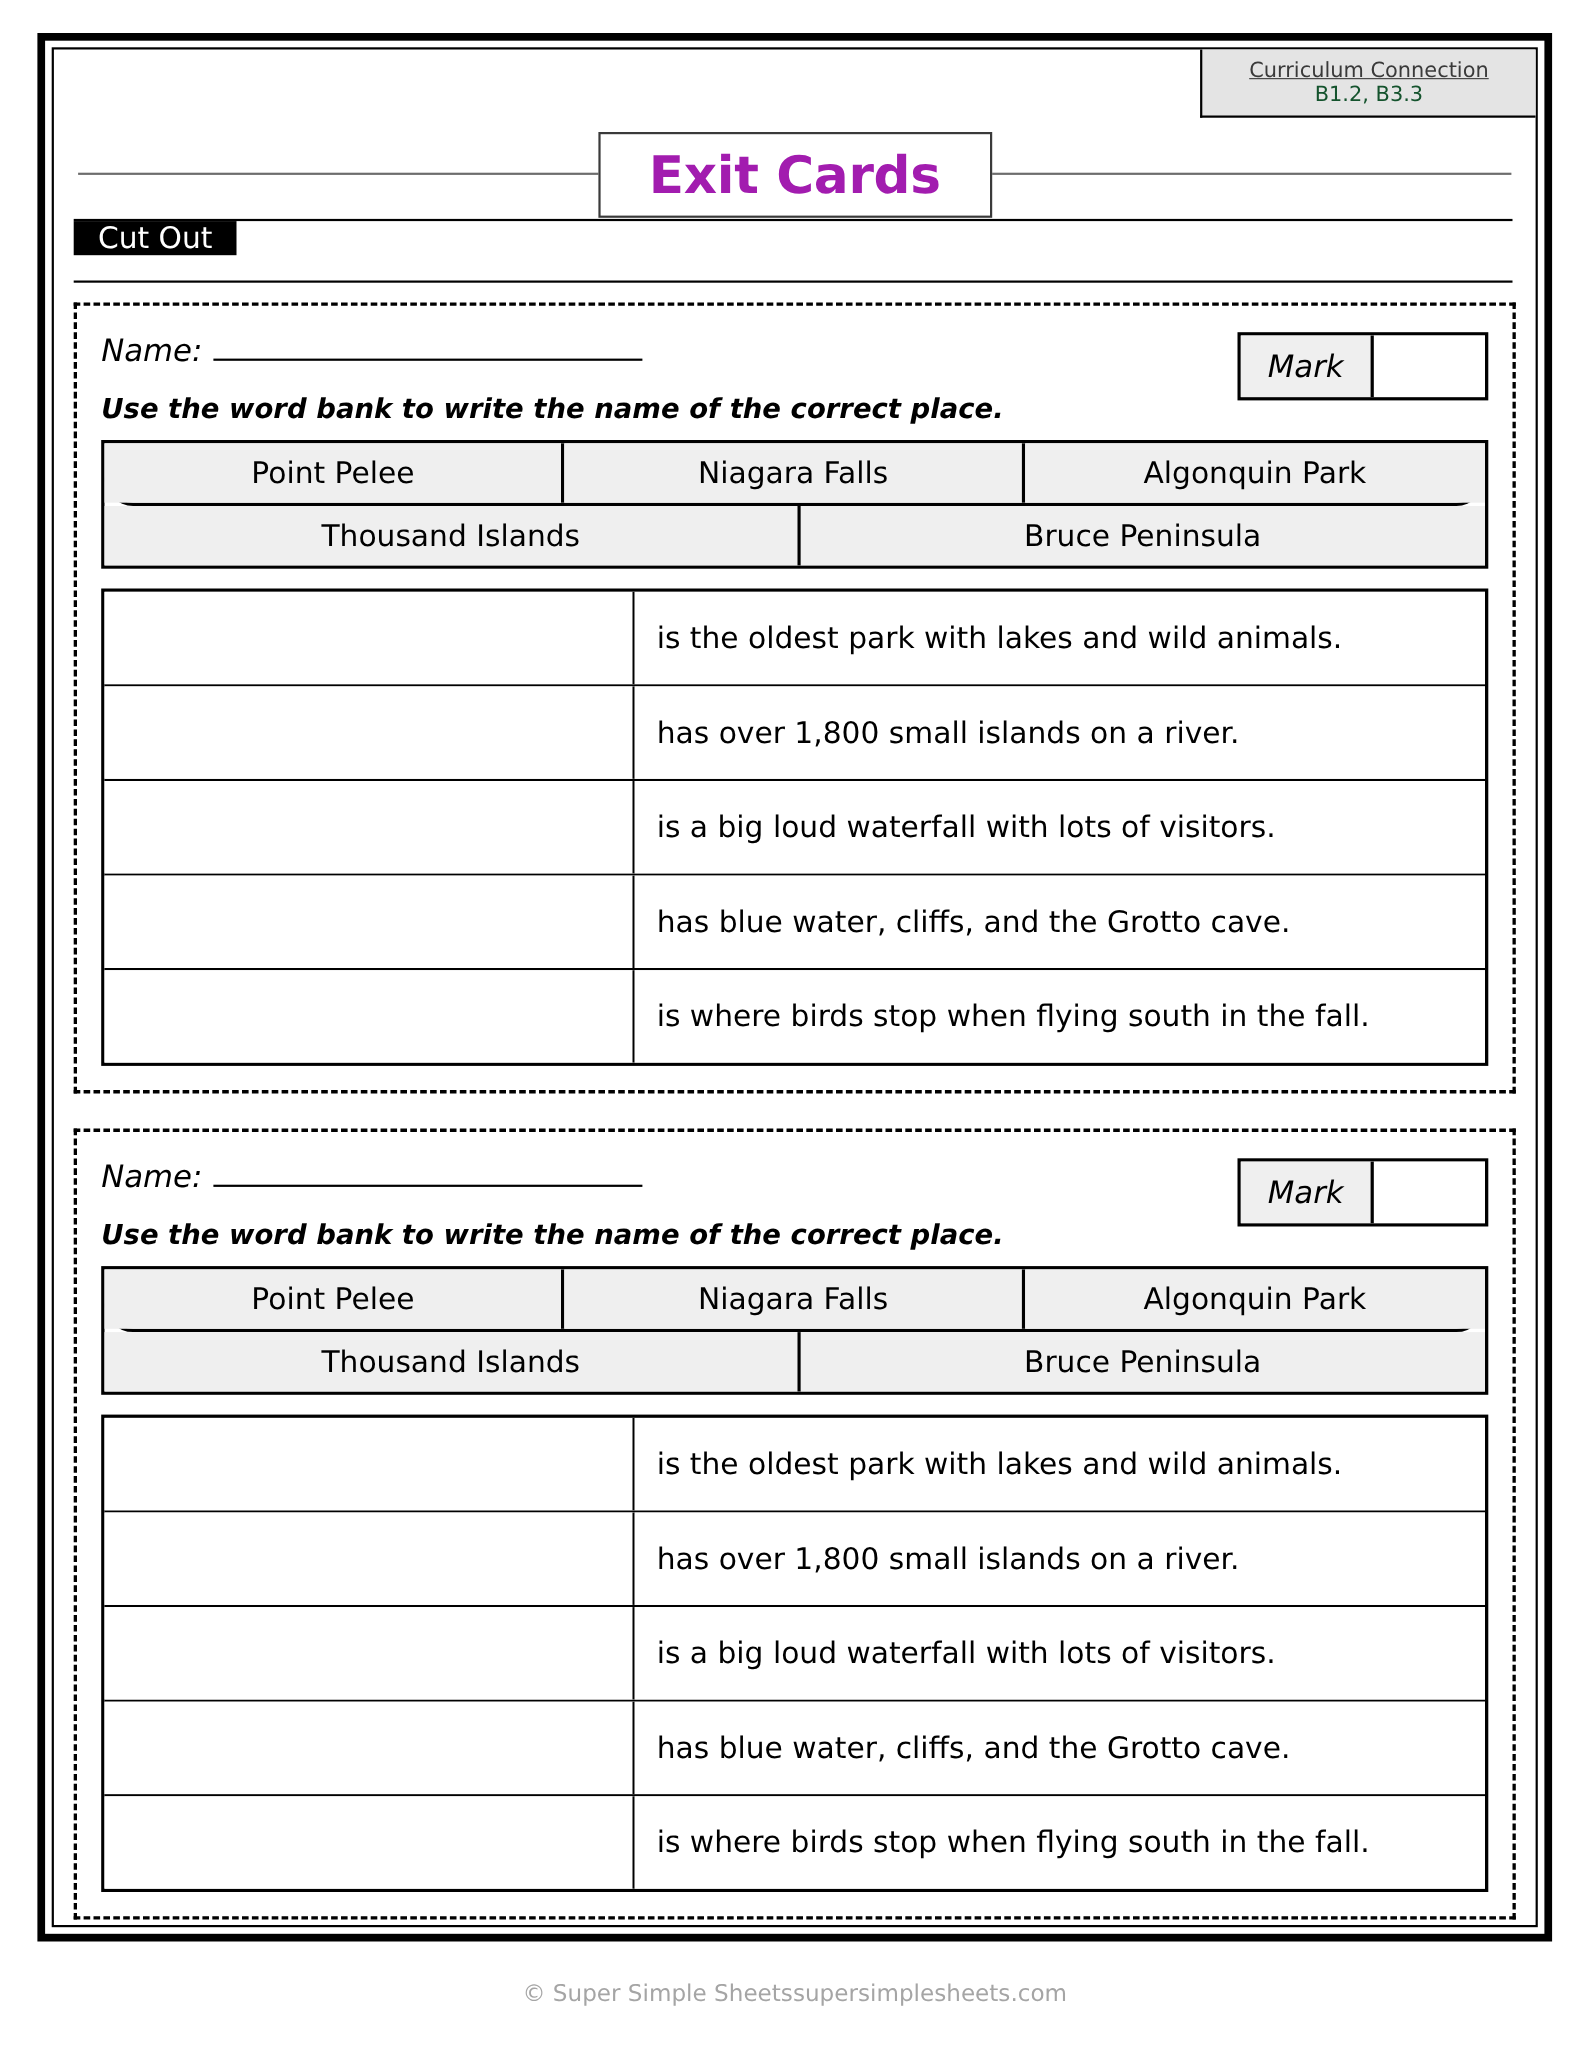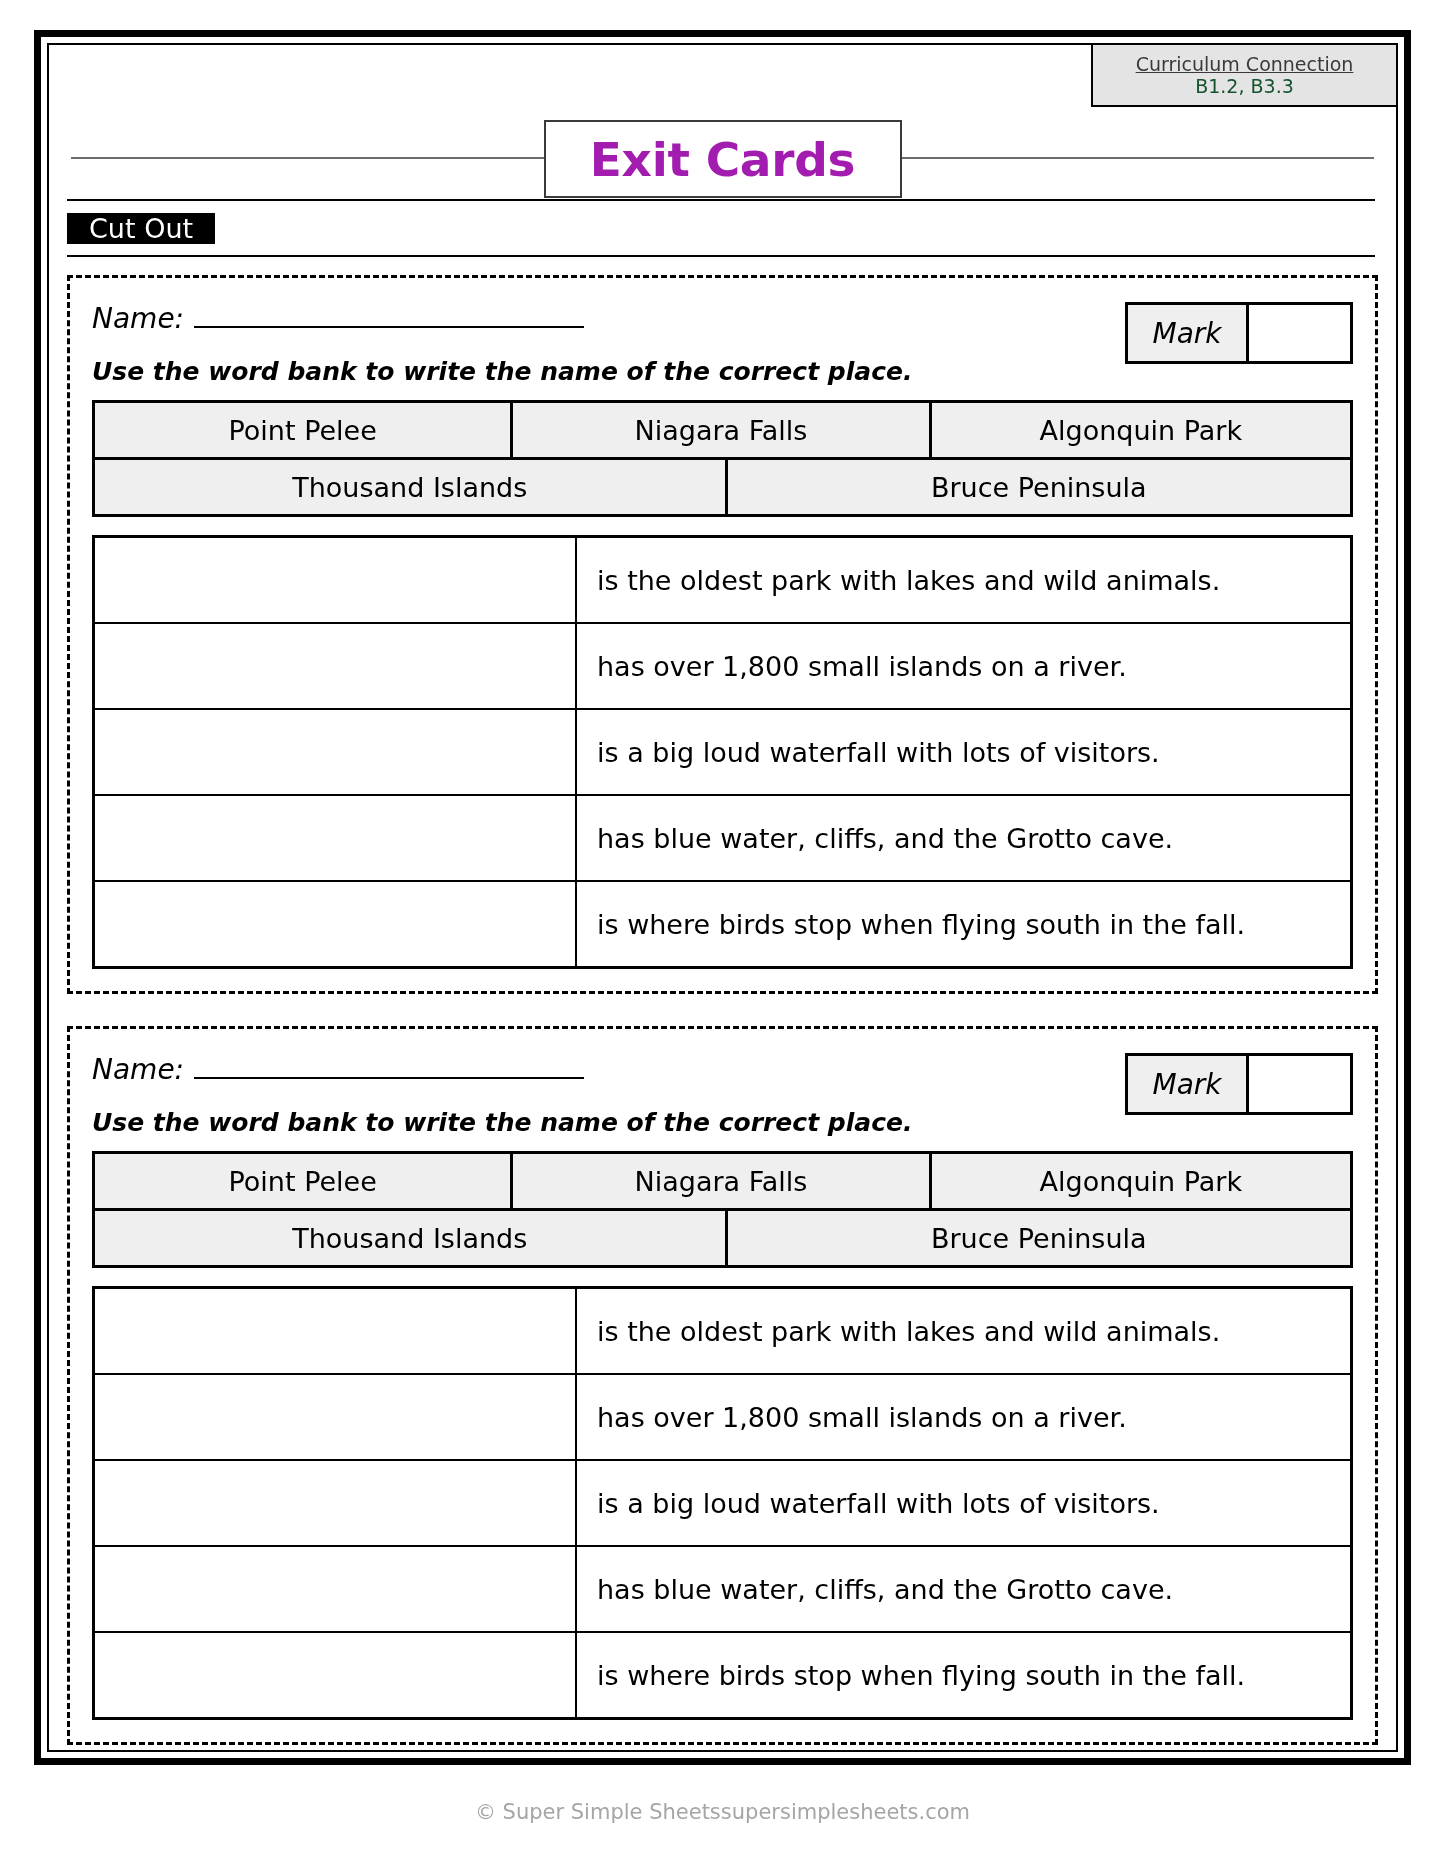--- a/index.html
+++ b/index.html
@@ -99,21 +99,21 @@
     font-size: 47px;
     font-weight: bold;
     letter-spacing: -0.3px;
     color: #a21caf;
   }
 
   
   .instruction-row {
     margin: 8px 21px 0 18px;
     display: flex;
-    align-items: center;
+    align-items: flex-start;
     border-top: 2px solid #000000;
     border-bottom: 2px solid #000000;
     height: 54px;
     gap: 19px;
   }
   .instruction-tag {
     background: #000000;
     color: #ffffff;
     font-size: 27px;
     display: flex;
@@ -201,20 +201,21 @@
     margin-top: 14px;
     border: 3px solid #000000;
     box-sizing: border-box;
   }
   .wb-row {
     display: flex;
     height: 54px;
   }
   .wb-row.first {
     border-bottom: 3px solid #000000;
+    border-radius: 26px;
   }
   .wb-cell {
     background: #efefef;
     display: flex;
     align-items: center;
     justify-content: center;
     font-size: 27px;
     border-right: 3px solid #000000;
     box-sizing: border-box;
   }

